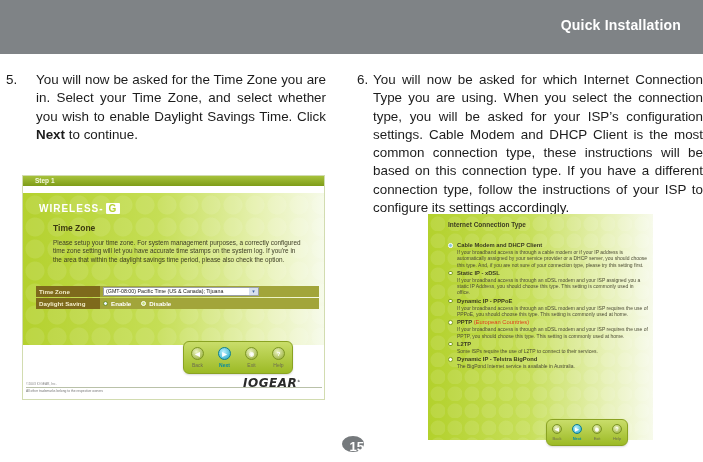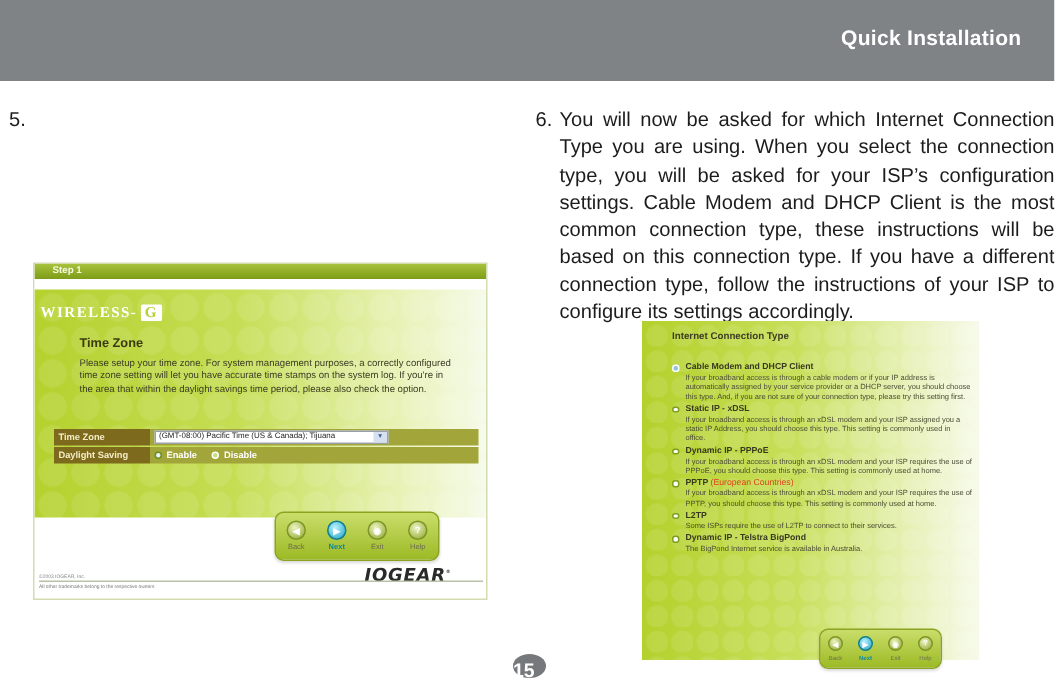--- a/index.html
+++ b/index.html
@@ -19,21 +19,21 @@
   .step b { font-weight: bold; }
 
   
   .shot1 { position: absolute; left: 22px; top: 175px; width: 303px; height: 225px; background: #ffffff; border: 1px solid #d2dcb0; overflow: hidden; }
   .shot1 .stepbar { height: 10px; background: linear-gradient(#a7c23b, #7e9c18); color: #f4f8de; font-size: 6.5px; font-weight: bold; padding-left: 12px; line-height: 10px; }
   .shot1 .whitebar { height: 7px; background: #ffffff; }
   .shot1 .greenarea { position: absolute; left: 0; top: 17px; width: 303px; height: 152px;
      background:
        radial-gradient(circle at 12px 12px, rgba(255,255,255,0.10) 9px, transparent 10px) 0 0/22px 22px,
        linear-gradient(90deg, #b4d12e 0%, #c5de55 45%, #e8f2b6 80%, #f6faea 100%); }
-  .wireless { position: absolute; left: 4px; top: 10px; color: #ffffff; font-weight: bold; font-size: 10px; letter-spacing: 1px; font-family: Liberation Serif, serif; }
+  .wireless { position: absolute; left: 16px; top: 10px; color: #ffffff; font-weight: bold; font-size: 10px; letter-spacing: 1px; font-family: Liberation Sans, sans-serif; }
   .wireless .g { display: inline-block; background: #ffffff; color: #b4d12e; font-size: 10px; padding: 0 3px; margin-left: 2px; border-radius: 1px; }
   .tz-title { position: absolute; left: 30px; top: 30px; font-size: 8.5px; color: #3c3a10; font-weight: bold; }
   .tz-desc { position: absolute; left: 30px; top: 46px; width: 250px; font-size: 6.4px; line-height: 8.3px; color: #3d3d25; }
   .tz-table { position: absolute; left: 13px; top: 93px; width: 283px; }
   .tz-row { display: flex; height: 11px; margin-bottom: 1px; }
   .tz-label { width: 64px; background: #7e6a1c; color: #f3edc7; font-size: 6.2px; font-weight: bold; line-height: 11px; padding-left: 3px; }
   .tz-value { flex: 1; background: #a2a53a; display: flex; align-items: center; padding-left: 3px; }
   .tz-select { width: 156px; height: 9px; background: #ffffff; border: 1px solid #9aa0a8; font-size: 5.3px; line-height: 7px; padding-left: 2px; position: relative; color: #222; }
   .tz-select .arrow { position: absolute; right: 0; top: 0; width: 9px; height: 7px; background: #d7e0ee; color: #3b5fa0; font-size: 5px; text-align: center; line-height: 7px; }
   .radio-opt { color: #ffffff; font-size: 6.2px; font-weight: bold; margin-right: 10px; display: flex; align-items: center; }
@@ -67,31 +67,32 @@
   .conn .rd { position: absolute; left: 0; top: 1px; width: 4.5px; height: 4.5px; border-radius: 50%; background: #ffffff; border: 0.8px solid #7fa01d; }
   .conn .rd.sel { background: #8ec6d6; border-color: #ffffff; }
   .conn .name { font-size: 5.8px; font-weight: bold; color: #393920; line-height: 7px; }
   .conn .name .note { color: #e0401c; font-weight: normal; }
   .conn .desc { font-size: 5px; line-height: 6.3px; color: #4d4d35; }
   .nav2 { left: 118px; top: 205px; width: 82px; height: 27px; padding-top: 4px; }
   .nav2 .navcircle { width: 10px; height: 10px; font-size: 5px; }
   .nav2 .navlabel { font-size: 4px; }
   .nav2 .navbtn { width: 16px; }
 
-  .page-num { position: absolute; left: 342px; top: 436px; width: 22px; height: 16px; border-radius: 50%; background: #75797c; color: #ffffff; font-weight: bold; font-size: 13px; text-align: left; line-height: 22px; }
+  .page-num { position: absolute; left: 342px; top: 436px; width: 22px; height: 16px; border-radius: 50%; background: #75797c; color: #ffffff; font-weight: bold; font-size: 13px; text-align: right; line-height: 22px; }
 </style>
 </head>
 <body>
 
 <div class="header-band">
   <div class="header-title">Quick Installation</div>
 </div>
 
 <div class="step step5">
   <span class="num">5.</span>
+  <div class="body"><span>You will now be asked for the Time Zone you are in.  Select your Time Zone, and select whether you wish to enable Daylight  Savings Time. Click </span><b>Next</b><span> to continue.</span></div>
 </div>
 
 <div class="step step6">
   <span class="num">6.</span>
   <div class="body">You will now be asked for which Internet Connection Type you are using. When you select the connection type, you will be asked for your ISP’s configuration settings. Cable Modem and DHCP Client is the most common connection type, these instructions will be based on this connection type. If you have a different connection type, follow the instructions of your ISP to configure its settings accordingly.</div>
 </div>
 
 <div class="shot1">
   <div class="stepbar">Step 1</div>
   <div class="whitebar"></div>

